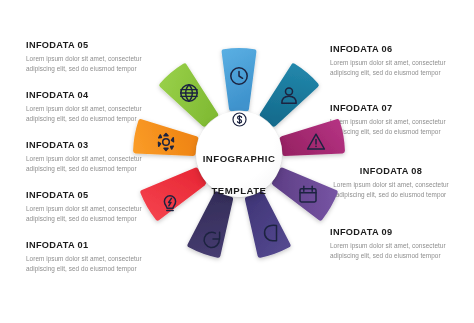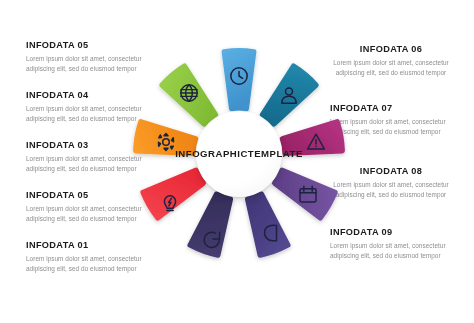--- a/index.html
+++ b/index.html
@@ -74,23 +74,23 @@
     position: absolute;
     left: 50%;
     top: 118px;
     transform: translate(-50%, -50%);
     width: 86px;
     height: 86px;
     border-radius: 50%;
     background: radial-gradient(circle at 36% 30%, #ffffff 0%, #ffffff 58%, #f2f2f3 100%);
     box-shadow: 0 3px 7px rgba(0,0,0,0.16), 0 1px 2px rgba(0,0,0,0.10);
     display: flex;
-    flex-direction: row;
+    flex-direction: column;
     align-items: center;
-    justify-content: center;
+    justify-content: space-between;
     box-sizing: border-box;
   }
   .hub-icon {
     width: 17px;
     height: 17px;
     margin-bottom: 5px;
     display: block;
   }
   .hub-line {
     font-size: 9.6px;
@@ -130,21 +130,21 @@
     </div>
 
     <div class="item" style="top:240px;left:0;">
       <div class="item-title">INFODATA 01</div>
       <div class="item-body">Lorem ipsum dolor sit amet, consectetur adipiscing elit, sed do eiusmod tempor</div>
     </div>
   </div>
 
   <div class="col col-right">
 
-    <div class="item" style="top:44px;right:0;text-align:center;">
+    <div class="item" style="top:44px;right:0;text-align:left;">
       <div class="item-title">INFODATA 06</div>
       <div class="item-body">Lorem ipsum dolor sit amet, consectetur adipiscing elit, sed do eiusmod tempor</div>
     </div>
 
     <div class="item" style="top:103px;right:0;text-align:left;">
       <div class="item-title">INFODATA 07</div>
       <div class="item-body">Lorem ipsum dolor sit amet, consectetur adipiscing elit, sed do eiusmod tempor</div>
     </div>
 
     <div class="item" style="top:166px;right:0;text-align:center;">

